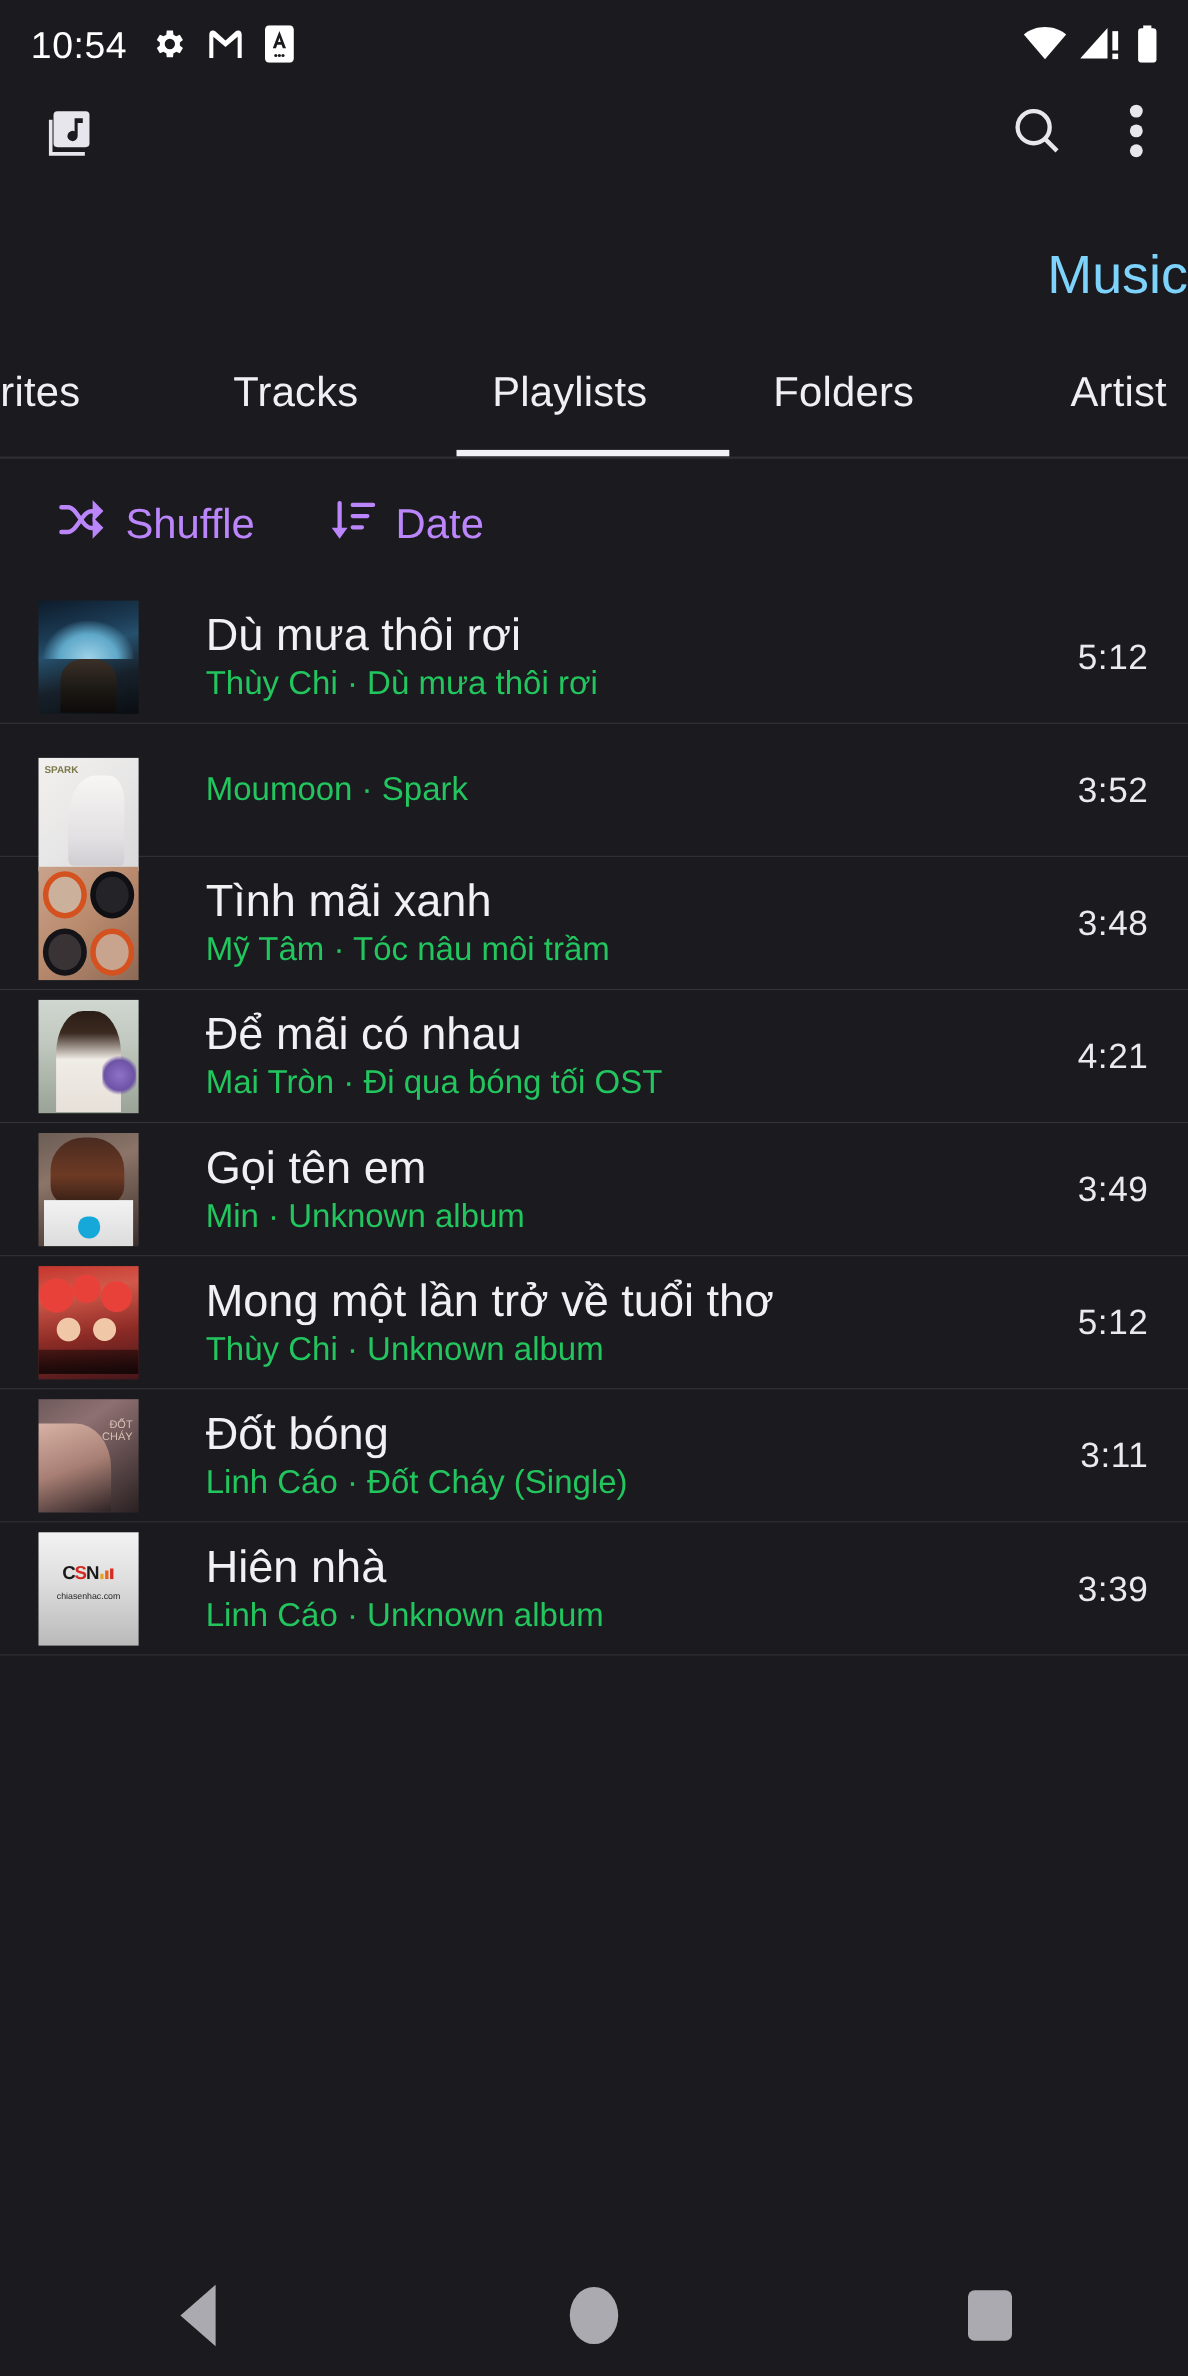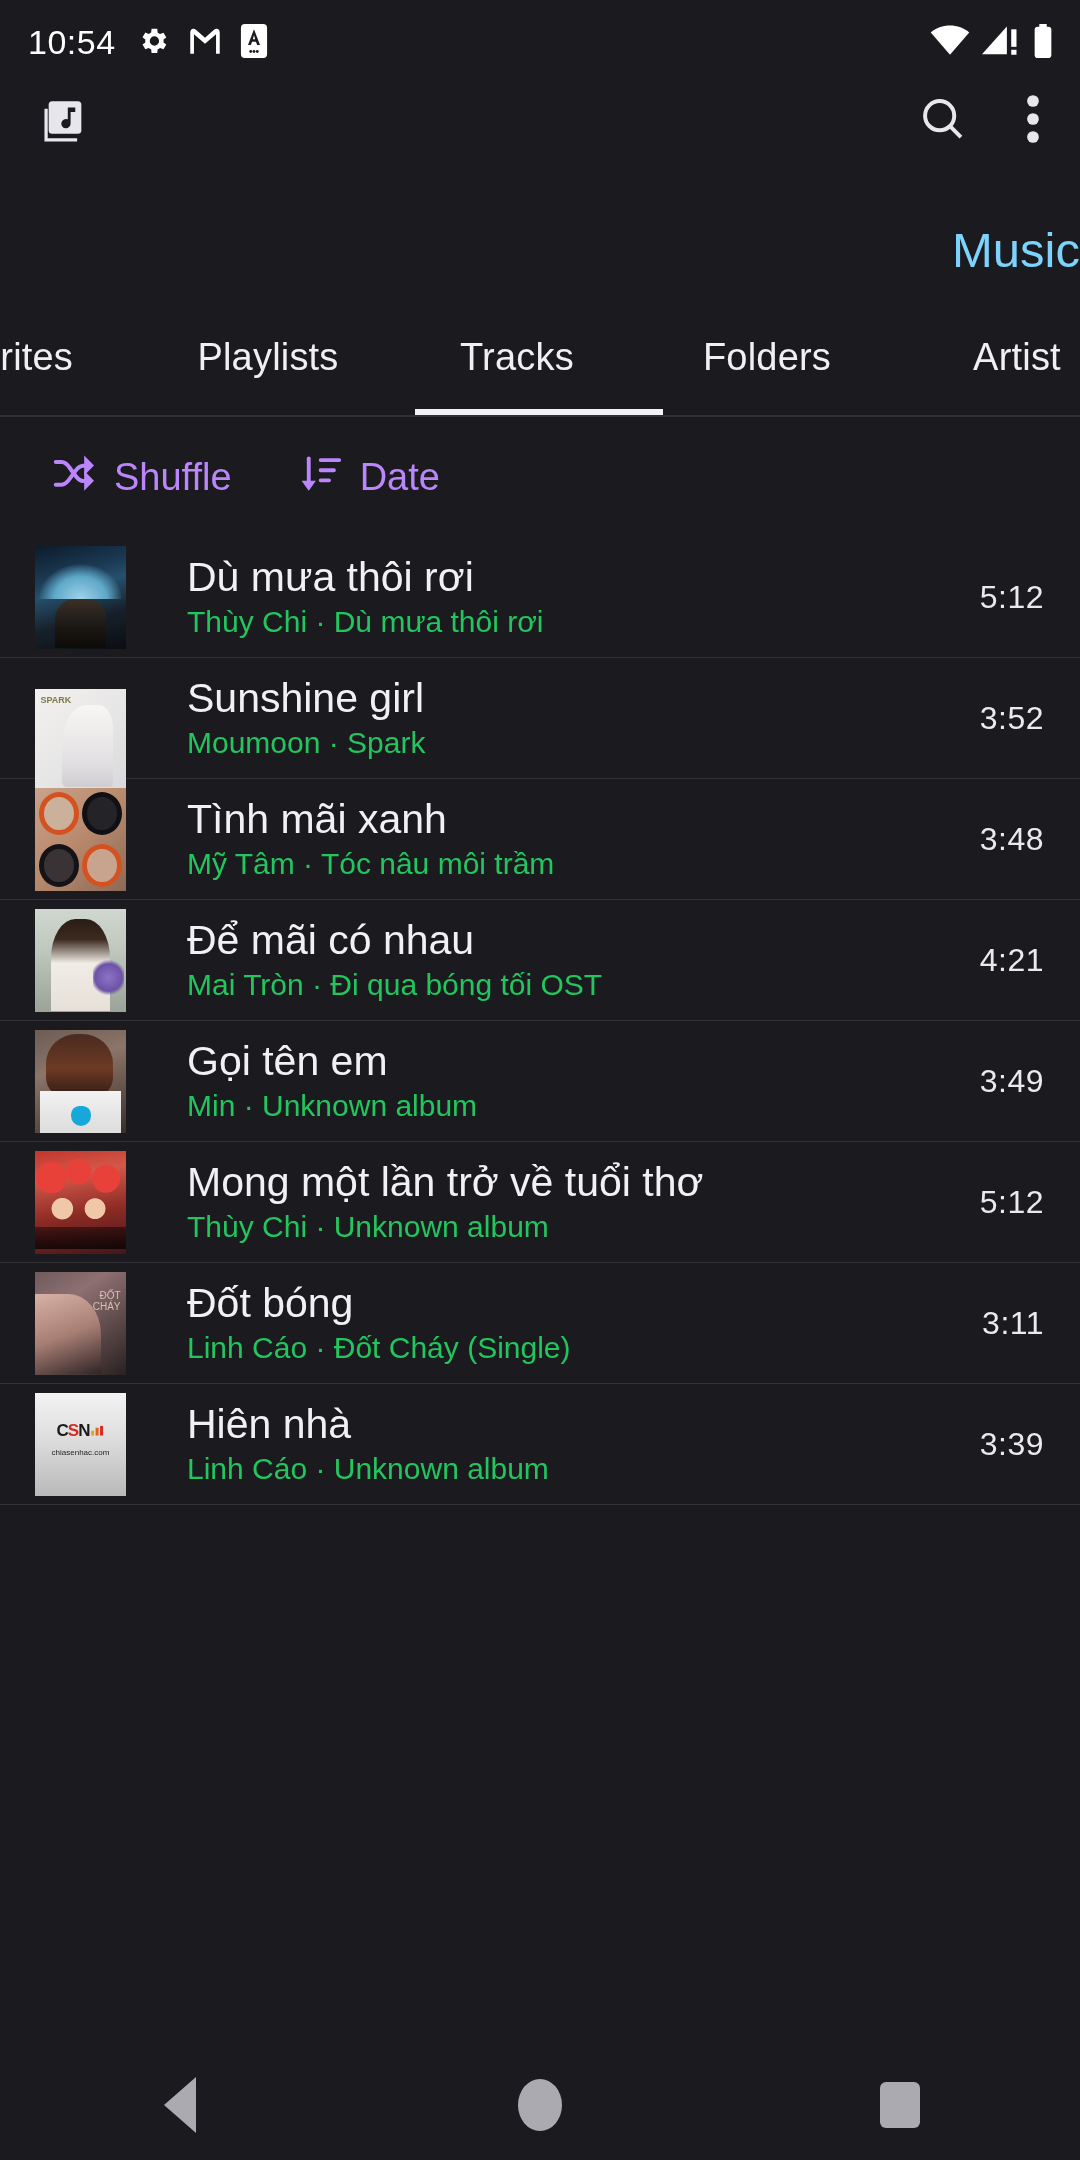--- a/index.html
+++ b/index.html
@@ -303,22 +303,22 @@
         </svg>
     </span>
   </div>
 </div>
 
 <div class="bigtitle">Music</div>
 
 <div class="tabs-wrap">
   <div class="tabs">
     <div class="tab t-fav">orites</div>
+    <div class="tab t-tracks">Tracks</div>
     <div class="tab t-playlists">Playlists</div>
-    <div class="tab t-tracks">Tracks</div>
     <div class="tab t-folders">Folders</div>
     <div class="tab t-artists">Artist</div>
   </div>
   <div class="tab-indicator"></div>
 </div>
 
 <div class="actionrow">
   <div class="action">
     <span class="ico">
       <svg width="44" height="40" viewBox="0 0 24 22">
@@ -355,21 +355,20 @@
     </div>
     <div class="dur">5:12</div>
   </div>
 
   <div class="row">
     <div class="art a2">
         <span class="fig"></span>
         <span class="txt">SPARK</span>
       </div>
     <div class="meta">
-      <div class="title">Sunshine girl</div>
       <div class="sub">Moumoon · Spark</div>
     </div>
     <div class="dur">3:52</div>
   </div>
 
   <div class="row">
     <div class="art a3">
         <span class="c1"></span>
         <span class="c2"></span>
         <span class="c3"></span>

